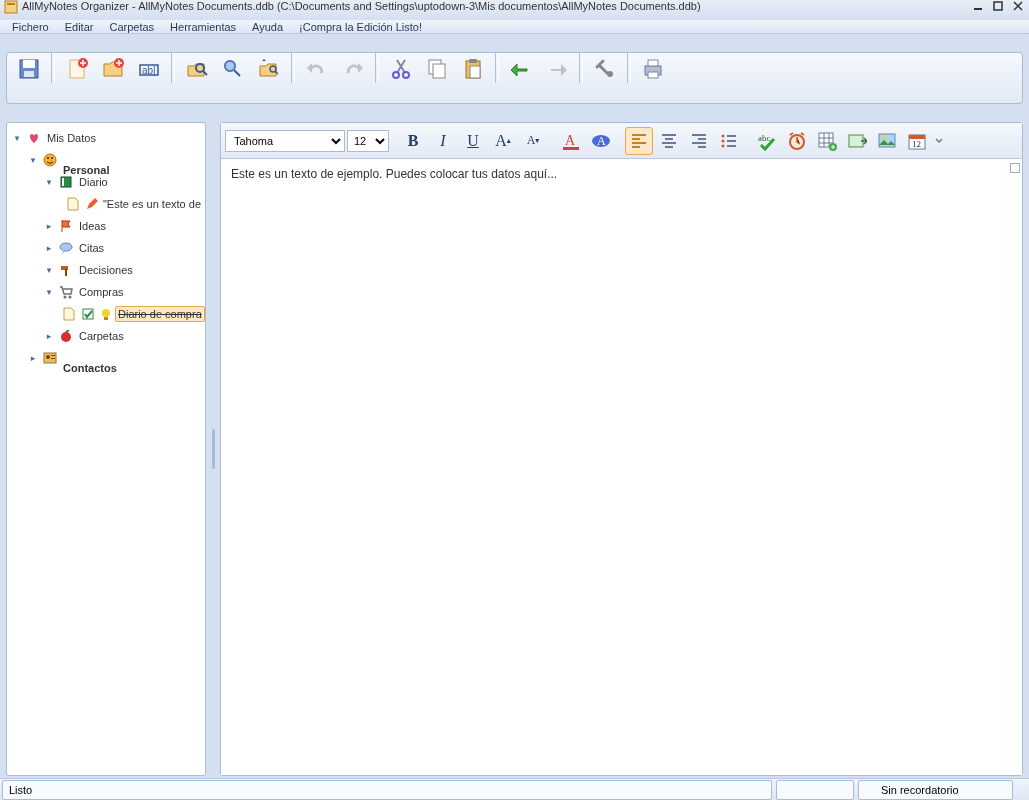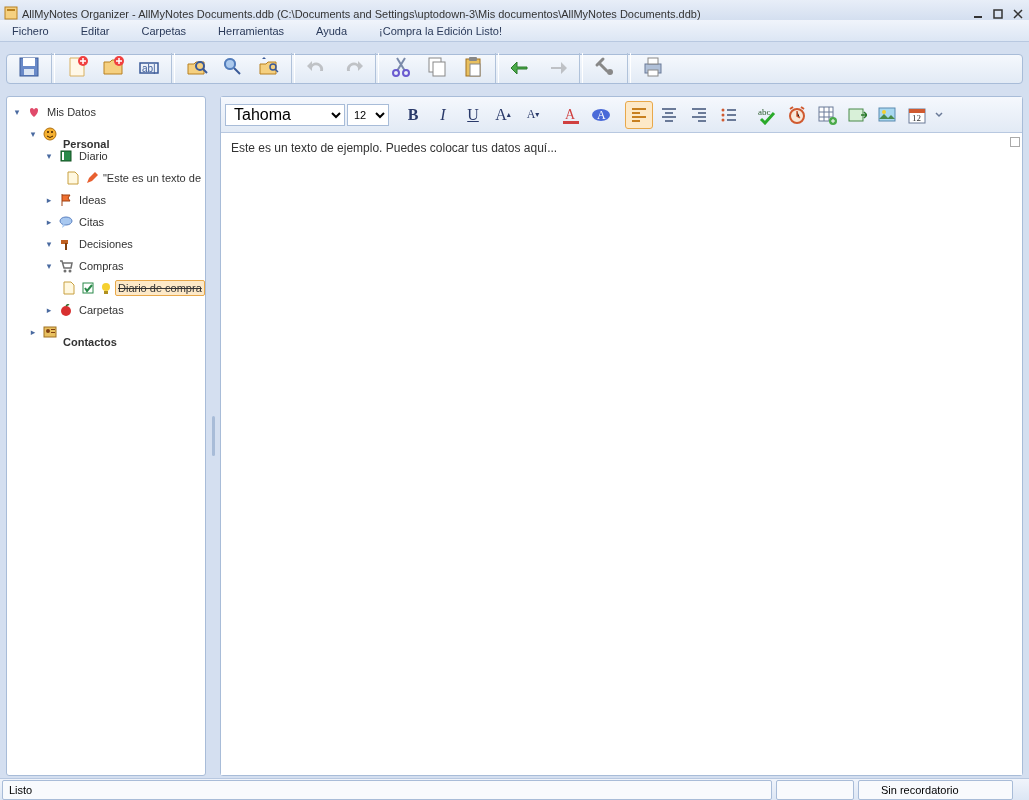--- a/index.html
+++ b/index.html
@@ -1,45 +1,45 @@
 <!DOCTYPE html>
 <html><head>
 <meta charset="utf-8">
 <style>
 * { box-sizing: border-box; margin: 0; padding: 0; }
 body { font-family: Tahoma, sans-serif; font-size: 11px; background: #d4dff0; width: 1029px; height: 800px; overflow: hidden; display: flex; flex-direction: column; }
-.titlebar { height: 20px; background: linear-gradient(#e8eef8,#d4dff0); display: flex; align-items: flex-end; padding: 0 4px; color: #333; }
+.titlebar { height: 20px; background: linear-gradient(#e8eef8,#d4dff0); display: flex; align-items: flex-start; padding: 0 4px; color: #333; }
 .titlebar .app-icon { width: 14px; height: 14px; margin-right: 4px; }
 .titlebar .title { flex: 1; white-space: nowrap; overflow: hidden; }
 .win-btns { display: flex; gap: 6px; }
 .win-btn { width: 14px; height: 12px; display: flex; align-items: center; justify-content: center; font-weight: bold; color: #333; cursor: pointer; }
-.menubar { height: 22px; background: linear-gradient(#f0f4fb,#dce6f4); display: flex; align-items: center; padding: 0 6px; gap: 20px; border-bottom: 1px solid #b8c8e0; }
+.menubar { height: 14px; background: linear-gradient(#f0f4fb,#dce6f4); display: flex; align-items: center; padding: 0 6px; gap: 4px; border-bottom: 1px solid #b8c8e0; }
 .menu-item { padding: 2px 6px; color: #2a3a5a; cursor: pointer; }
 .menu-item.promo { color: #2a3a5a; }
-.toolbar { height: 30px; background: linear-gradient(#f5f8fd,#e2eaf5); display: flex; align-items: flex-end; padding: 0 6px; gap: 4px; border: 1px solid #a8bcd8; margin: 12px 6px; border-radius: 4px; }
+.toolbar { height: 52px; background: linear-gradient(#f5f8fd,#e2eaf5); display: flex; align-items: flex-start; padding: 0 6px; gap: 4px; border: 1px solid #a8bcd8; margin: 18px 6px; border-radius: 4px; }
 .tbtn { width: 32px; height: 32px; display: flex; align-items: center; justify-content: center; border-radius: 3px; cursor: pointer; }
 .tsep { width: 4px; height: 30px; border-left: 1px solid #b0c2da; border-right: 1px solid #fff; margin: 0 2px; }
 .main { flex: 1; display: flex; margin: 0 6px 2px 6px; gap: 4px; min-height: 0; }
 .tree-panel { width: 200px; background: #fff; border: 1px solid #a8bcd8; border-radius: 3px; overflow: hidden; position: relative; }
 .tree { padding: 4px 2px; font-size: 11px; color: #333; }
 .tree-node { display: flex; align-items: center; height: 22px; white-space: nowrap; cursor: pointer; }
 .tree-node .toggle { width: 12px; text-align: center; color: #4a6aa0; font-size: 9px; }
 .tree-node .nicon { width: 16px; height: 16px; margin: 0 3px; display: flex; align-items: center; justify-content: center; }
 .tree-node.bold .lbl { font-weight: bold; margin-top: 20px; }
 .lbl { padding: 1px 2px; }
 .tree-node.selected .lbl { background: #fde9c8; border: 1px solid #e8a84a; border-radius: 2px; text-decoration: line-through; }
 .indent0 { padding-left: 2px; }
 .indent1 { padding-left: 18px; }
 .indent2 { padding-left: 34px; }
 .indent3 { padding-left: 50px; }
 .splitter { width: 6px; background: #d4dff0; cursor: ew-resize; border-radius: 2px; display:flex; align-items:center; justify-content:center; }
 .splitter::after{content:""; width:3px; height:40px; background:#a8bcd8; border-radius:2px;}
 .editor-panel { flex: 1; display: flex; flex-direction: column; background: #fff; border: 1px solid #a8bcd8; border-radius: 3px; min-width: 0; }
 .fmt-toolbar { height: 36px; background: linear-gradient(#f5f8fd,#e2eaf5); display: flex; align-items: center; padding: 0 4px; gap: 2px; border-bottom: 1px solid #b8c8e0; }
-.font-select { width: 120px; height: 22px; border: 1px solid #a8bcd8; background: #fff; font-size: 16px; padding: 0 4px; }
+.font-select { width: 120px; height: 22px; border: 1px solid #a8bcd8; background: #fff; font-size: 11px; padding: 0 4px; }
 .size-select { width: 42px; height: 22px; border: 1px solid #a8bcd8; background: #fff; font-size: 11px; padding: 0 2px; }
 .fbtn { width: 28px; height: 28px; display: flex; align-items: center; justify-content: center; cursor: pointer; border-radius: 3px; font-family: "Times New Roman", serif; font-size: 16px; color: #2a3a6a; }
 .fbtn.active { background: #fde9c8; border: 1px solid #e8a84a; }
 .editor-area { flex: 1; padding: 8px 10px; font-size: 12px; color: #333; background: #fff; position: relative; }
 .editor-area::after{content:""; position:absolute; top:4px; right:2px; width:8px; height:8px; border:1px solid #aaa;}
 .statusbar { height: 22px; background: linear-gradient(#f0f4fb,#dce6f4); display: flex; align-items: center; border-top: 1px solid #b8c8e0; padding: 0 0; }
 .sb-cell { height: 20px; border: 1px solid #a8bcd8; background: #f8fafd; display: flex; align-items: center; padding: 0 6px; margin: 12px 2px; border-radius: 2px; }
 .sb-left { width: 770px; }
 .sb-mid { width: 78px; }
 .sb-right { width: 155px; padding-left: 22px; }

